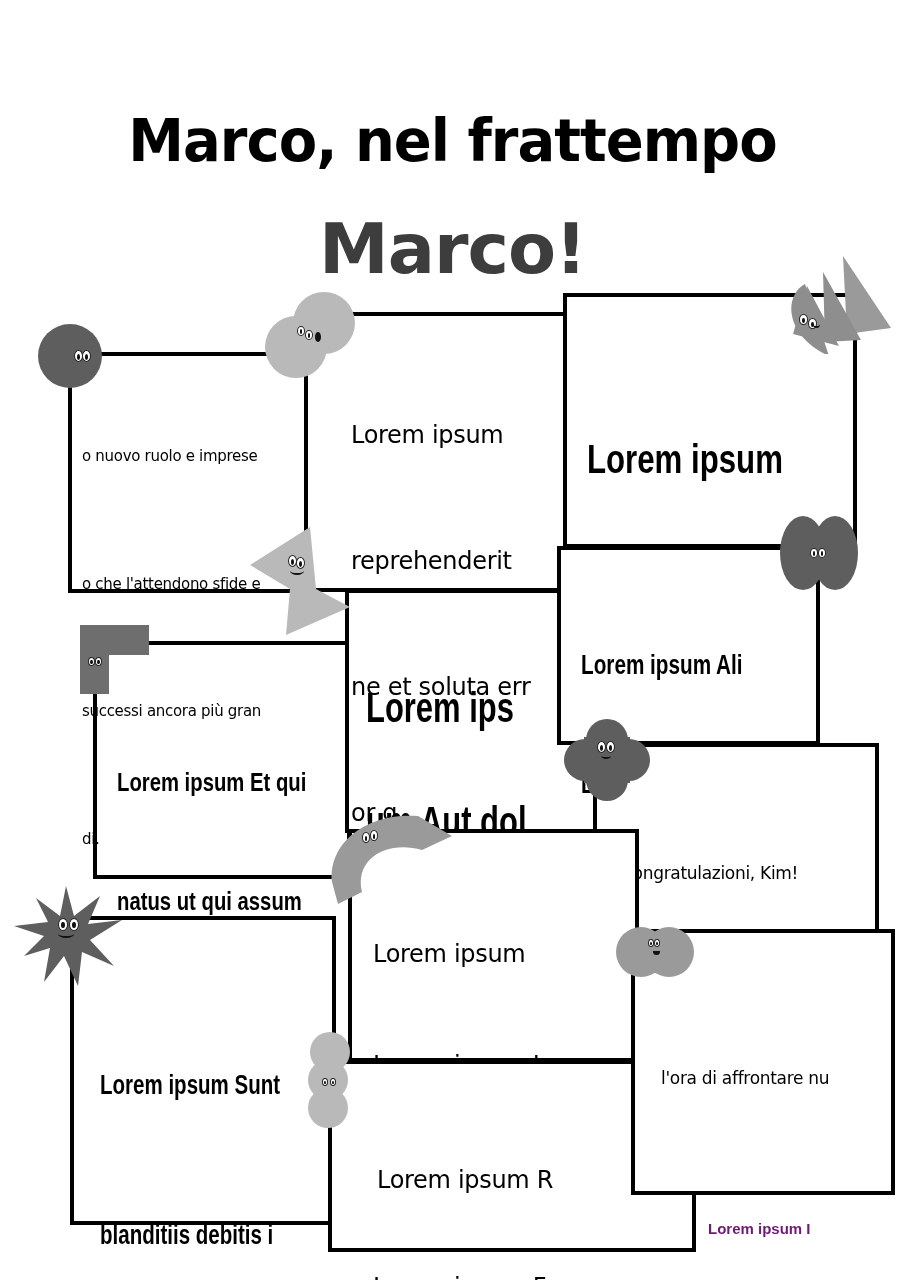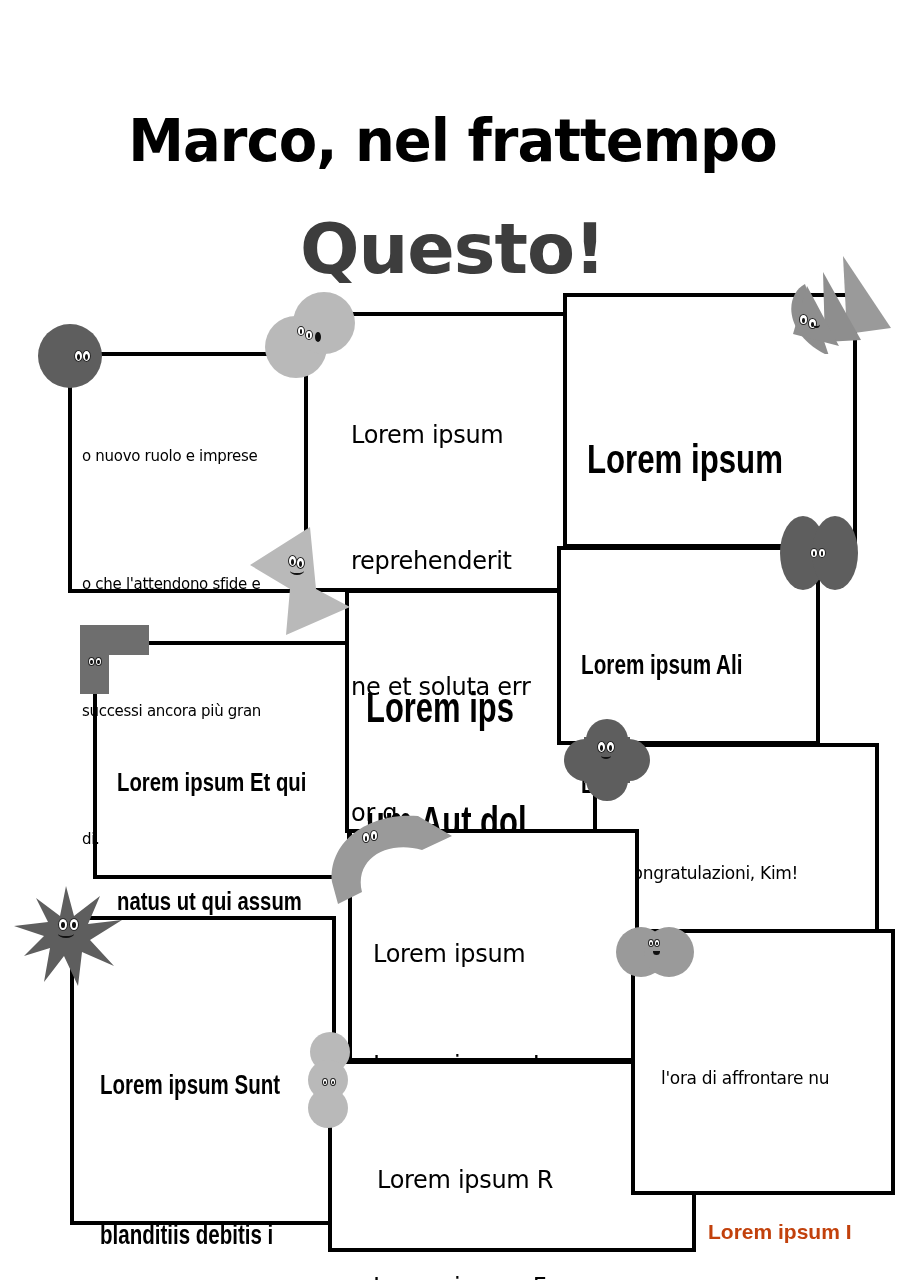--- a/index.html
+++ b/index.html
@@ -18,27 +18,27 @@
   }
   .txt { position: absolute; white-space: pre; }
   .hand { font-family: "DejaVu Sans", sans-serif; font-weight: 400; letter-spacing: -0.3px; }
   .cond { font-family: "Liberation Sans", sans-serif; font-weight: 700; transform-origin: left top; }
 
   .shape { position: absolute; }
   .eye { position: absolute; background: #fff; border-radius: 50%; border: 1px solid #222; }
   .eye::after { content: ""; position: absolute; width: 45%; height: 55%; background: #111; border-radius: 50%; left: 25%; top: 30%; }
   .smile { position: absolute; border-bottom: 2px solid #111; border-radius: 0 0 50% 50%; }
 
-  #footer-note { position: absolute; left: 708px; top: 1220px; font-family: "Liberation Sans", sans-serif; font-weight: 700; font-size: 21px; color: #c2410c; }
+  #footer-note { position: absolute; left: 708px; top: 1220px; font-family: "Liberation Sans", sans-serif; font-weight: 700; font-size: 15px; color: #701a75; }
 </style>
 </head>
 <body>
 
 <div id="title-main" class="title">Marco, nel frattempo</div>
-<div id="title-sub" class="title">Questo!</div>
+<div id="title-sub" class="title">Marco!</div>
 
 <div class="box" style="left:93px;top:641px;width:258px;height:238px;"></div>
 <div class="txt cond" style="left:117px;top:684px;font-size:26px;line-height:39.5px;transform:scaleX(0.78);">
   <div>Lorem ipsum Et qui</div>
   <div>natus ut qui assum</div>
   <div>enda voluptas quo</div>
   <div>error</div>
 </div>
 
 <div class="box" style="left:345px;top:589px;width:255px;height:244px;"></div>

